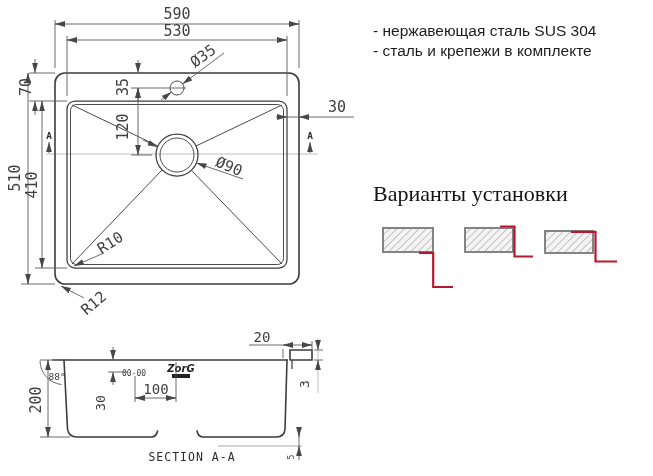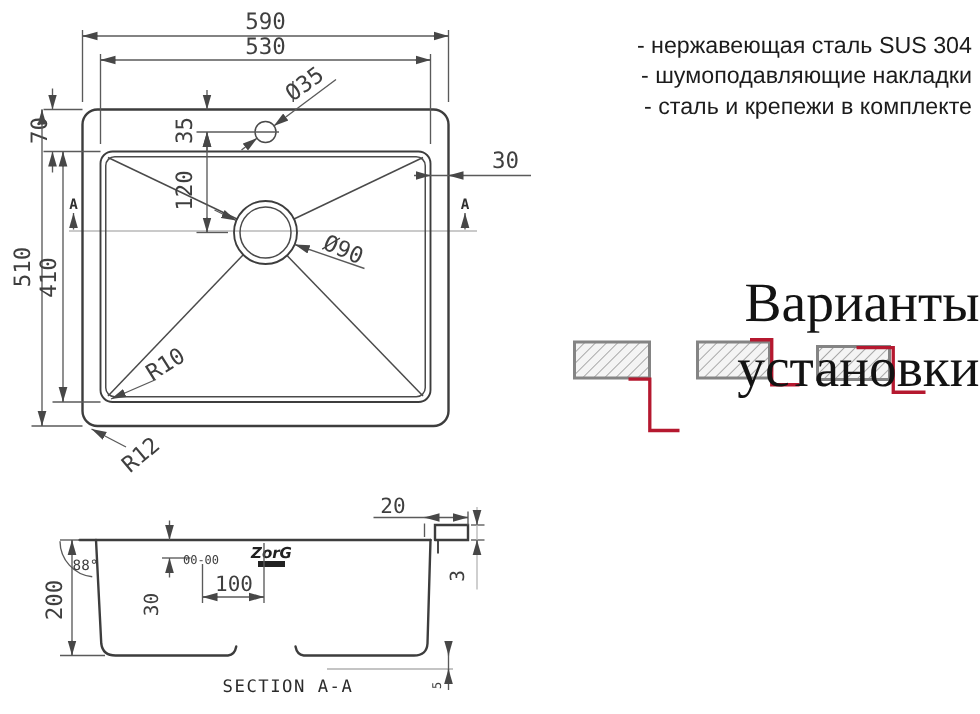--- a/index.html
+++ b/index.html
@@ -15,23 +15,23 @@
   .gray{stroke:#c4c4c4;stroke-width:1.4;fill:none;}
   .red{stroke:#b5182f;stroke-width:2.2;fill:none;}
   .hrect{fill:url(#hatch);stroke:#848484;stroke-width:2;}
   text.d{fill:#3f3f3f;font-family:"DejaVu Sans Mono",monospace;font-size:15px;text-anchor:middle;}
   text.ds{fill:#3f3f3f;font-family:"DejaVu Sans Mono",monospace;font-size:13px;text-anchor:middle;}
   text.tiny{fill:#3f3f3f;font-family:"DejaVu Sans Mono",monospace;font-size:8px;text-anchor:middle;}
   text.mark{fill:#2f2f2f;font-family:"DejaVu Sans Mono",monospace;font-size:9.5px;font-weight:bold;text-anchor:middle;}
   text.sec{fill:#2b2b2b;font-family:"DejaVu Sans Mono",monospace;font-size:11.5px;letter-spacing:1px;text-anchor:middle;}
   text.logo{fill:#222;font-family:"DejaVu Sans",sans-serif;font-size:10px;font-weight:bold;font-style:italic;text-anchor:middle;}
   .specs{position:absolute;left:373px;top:21px;width:275px;font-size:15.5px;line-height:20.4px;
-         color:#1c1c1c;text-align:right;}
+         color:#1c1c1c;}
   .install-title{position:absolute;left:373px;top:181px;font-family:"Liberation Serif",serif;
-         font-size:37px;color:#131313;text-align:right;}
+         font-size:22px;color:#131313;}
 </style>
 </head>
 <body>
 
 <div class="canvas">
 
 <svg width="653" height="476" viewBox="0 0 653 476">
   <defs>
     <marker id="ar" markerUnits="userSpaceOnUse" markerWidth="10" markerHeight="7" viewBox="0 0 10 7" refX="10" refY="3.5" orient="auto">
       <path d="M0,0.6 L10,3.5 L0,6.4 z" fill="#474747"></path>
@@ -246,19 +246,18 @@
     </g>
     <g>
       <rect class="hrect" x="545" y="231" width="48" height="22"></rect>
       <path class="red" d="M571,231.8 H595.5 V261.5 H617"></path>
     </g>
   </g>
 </svg>
 
 <div class="specs">
   <div>- нержавеющая сталь SUS 304</div>
-  <div>- шумоподавляющие накладки</div>
   <div>- сталь и крепежи в комплекте</div>
 </div>
 
 <div class="install-title">Варианты установки</div>
 
 </div>
 
 </body></html>

